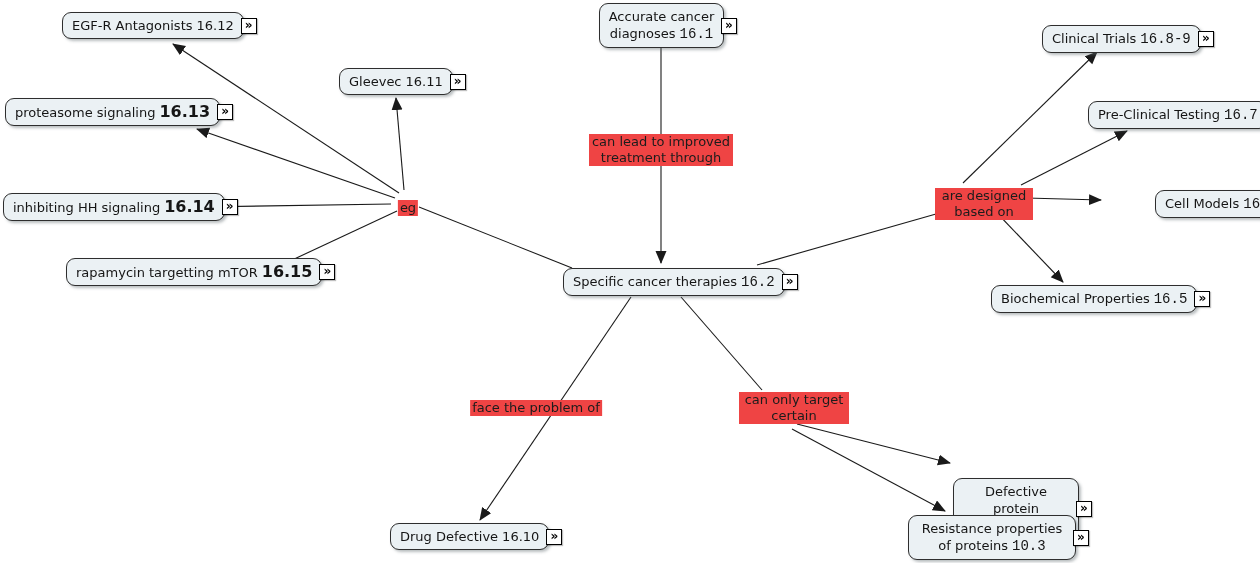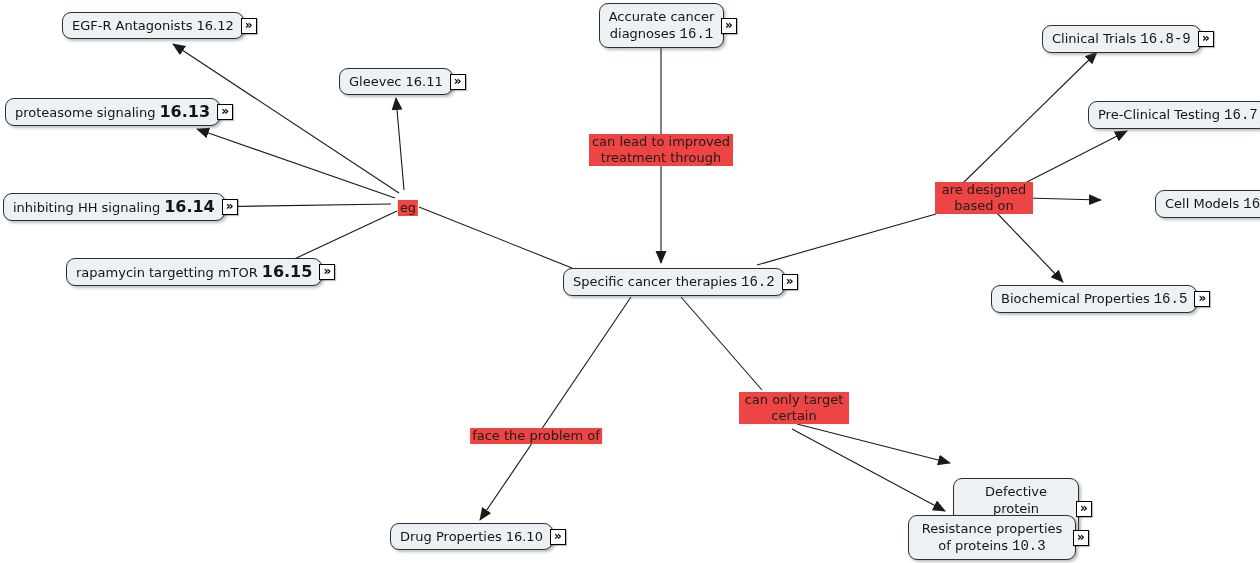--- a/index.html
+++ b/index.html
@@ -9,21 +9,21 @@
     font-family:"DejaVu Sans","Liberation Sans",sans-serif;
   }
   #canvas{position:absolute;inset:0;width:1260px;height:563px;}
   svg.wires{position:absolute;left:0;top:0;z-index:1;}
   svg.wires line{stroke:#1a1a1a;stroke-width:1.1;}
   .elabel{
     position:absolute;z-index:2;background:#ef4444;color:#1c1c1c;
     font-size:13px;line-height:16px;text-align:center;padding:0 2px;
     transform:translate(-50%,-50%);
   }
-  .nowrap{white-space:nowrap;margin-top:28px;}
+  .nowrap{white-space:nowrap;}
   .node{
     position:absolute;z-index:3;background:#ebf1f4;border:1px solid #2e2e2e;
     border-radius:9px;padding:4px 9px;font-size:13px;line-height:17px;
     color:#151515;text-align:center;white-space:nowrap;box-sizing:border-box;
     box-shadow:2px 2px 3px rgba(100,110,115,0.45);
   }
   .node.wrap{white-space:normal;padding:4px 6px;}
   .ref{margin-left:4px;}
   .ref.sm{font-size:14px;font-family:Liberation Mono, monospace;}
   .ref.smb{font-size:16px;font-weight:bold;}
@@ -58,21 +58,21 @@
     <line x1="1026" y1="198" x2="1101" y2="200" marker-end="url(#arr)"></line>
     <line x1="996" y1="212" x2="1063" y2="282" marker-end="url(#arr)"></line>
     <line x1="631" y1="297" x2="480" y2="520" marker-end="url(#arr)"></line>
     <line x1="681" y1="297" x2="762" y2="390"></line>
     <line x1="797" y1="424" x2="950" y2="463" marker-end="url(#arr)"></line>
     <line x1="792" y1="429" x2="945" y2="511" marker-end="url(#arr)"></line>
   </svg>
 
   <div class="elabel" style="left:661px;top:150px;width:140px">can lead to improved treatment through</div>
   <div class="elabel" style="left:408px;top:208px">eg</div>
-  <div class="elabel" style="left:984px;top:198px;width:94px">are designed based on</div>
+  <div class="elabel" style="left:984px;top:204px;width:94px">are designed based on</div>
   <div class="elabel nowrap" style="left:536px;top:408px">face the problem of</div>
   <div class="elabel" style="left:794px;top:408px;width:106px">can only target certain</div>
 
   <div class="node" style="left:62px;top:12px">
     <span>EGF-R Antagonists</span><span class="ref">16.12</span>
     <span class="chev">»</span>
   </div>
 
   <div class="node" style="left:5px;top:98px">
     <span>proteasome signaling</span><span class="ref smb">16.13</span>
@@ -118,21 +118,21 @@
     <span>Cell Models</span><span class="ref sm">16.6</span>
     <span class="chev">»</span>
   </div>
 
   <div class="node" style="left:991px;top:285px">
     <span>Biochemical Properties</span><span class="ref sm">16.5</span>
     <span class="chev">»</span>
   </div>
 
   <div class="node" style="left:390px;top:523px">
-    <span>Drug Properties</span><span class="ref">16.10</span>
+    <span>Drug Defective</span><span class="ref">16.10</span>
     <span class="chev">»</span>
   </div>
 
   <div class="node wrap" style="left:953px;top:478px;width:126px">
     <span>Defective protein subsets</span><span class="ref sm">16.3</span>
     <span class="chev">»</span>
   </div>
 
   <div class="node wrap" style="left:908px;top:515px;width:168px">
     <span>Resistance properties of proteins</span><span class="ref sm">10.3</span>

